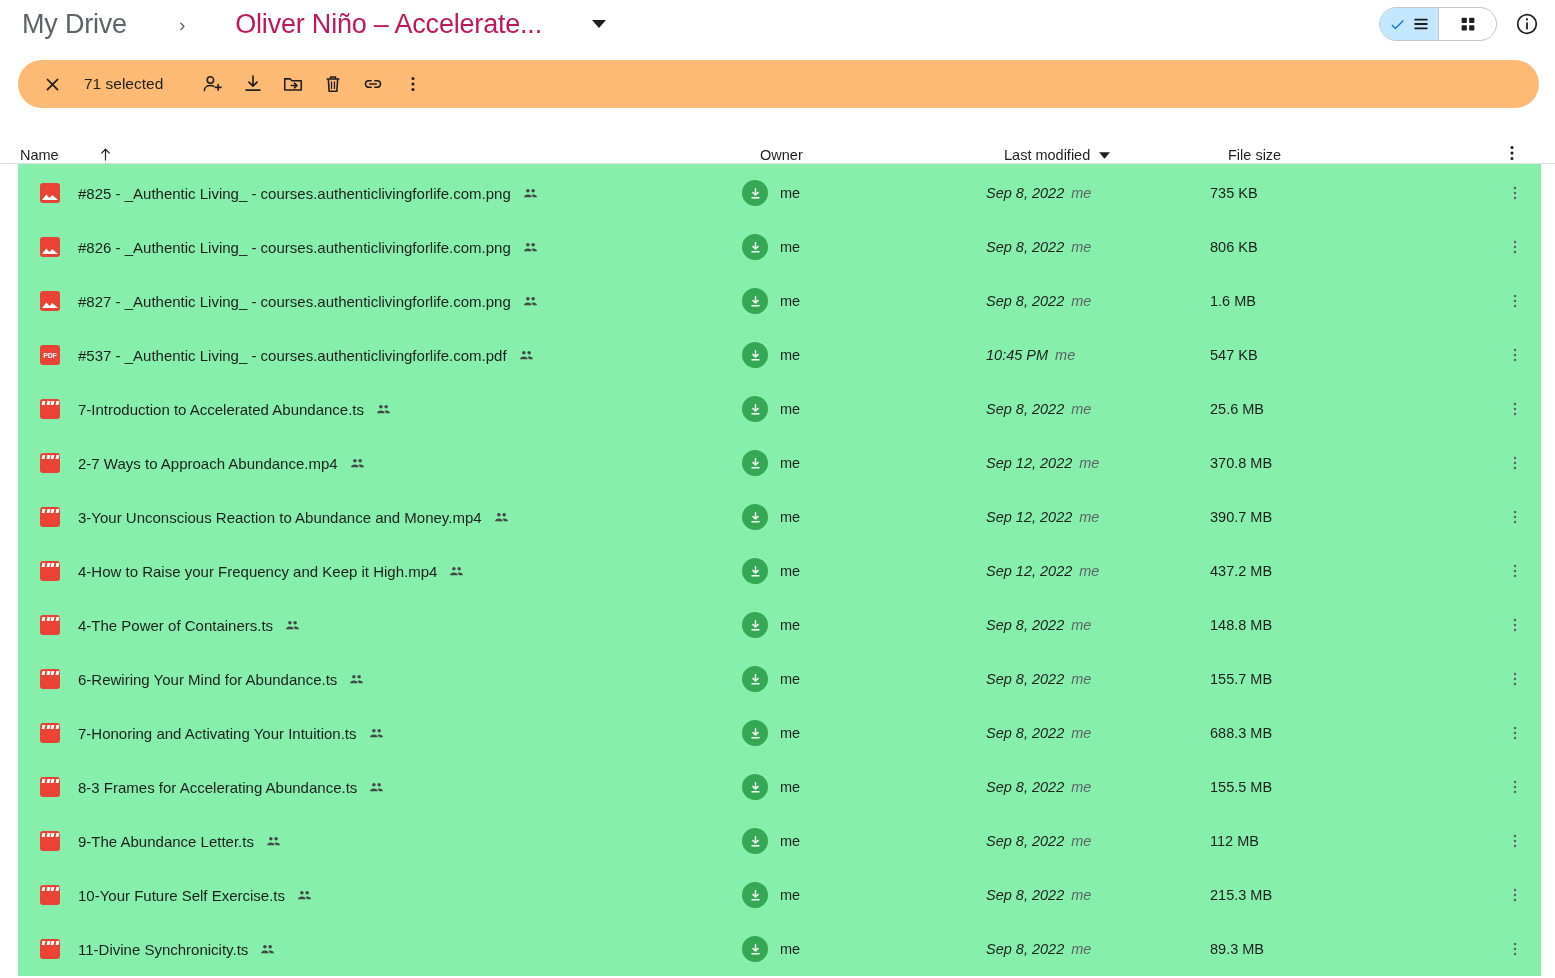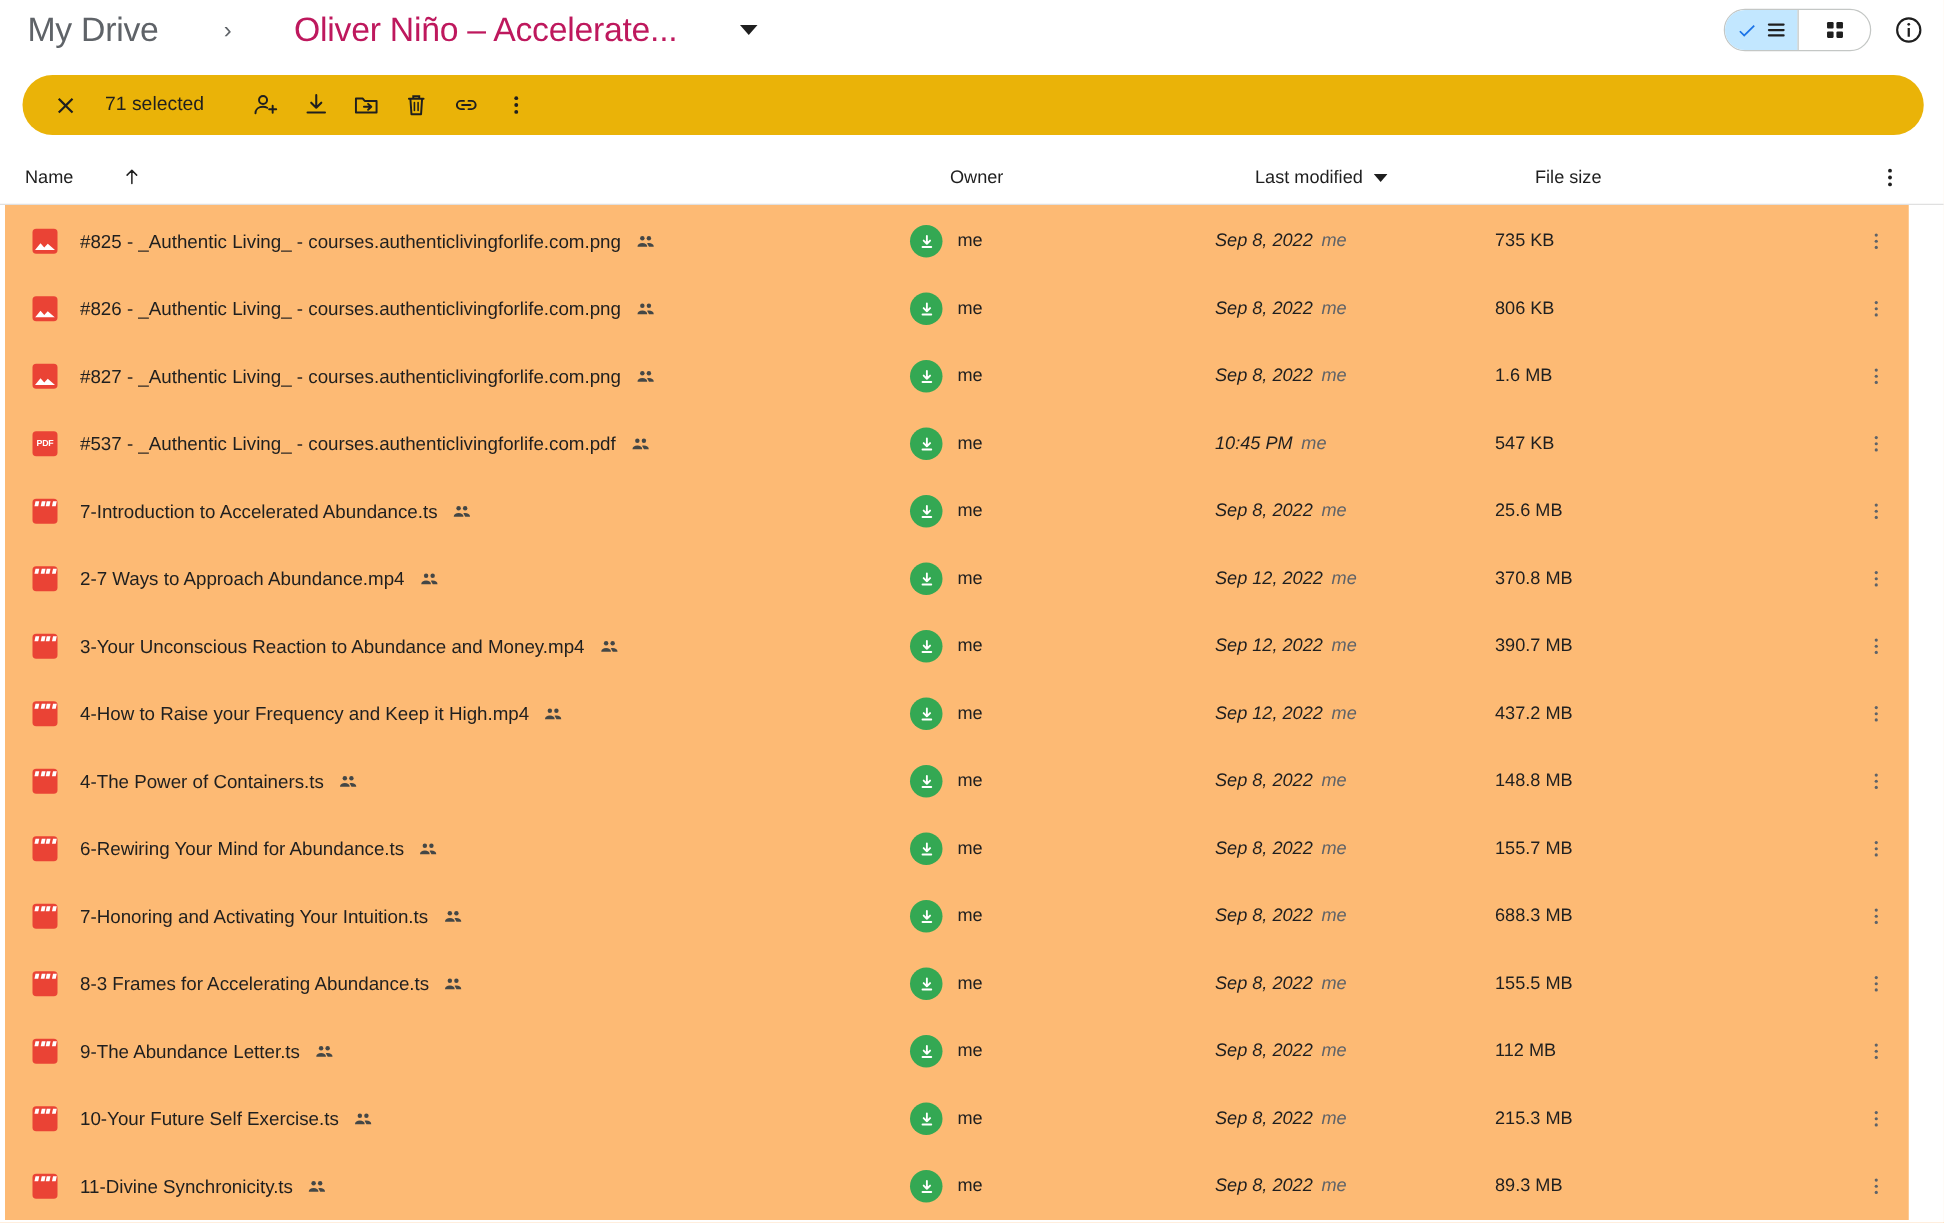--- a/index.html
+++ b/index.html
@@ -72,21 +72,21 @@
   .info-btn {
     width: 28px; height: 28px;
     display: flex; align-items: center; justify-content: center;
     cursor: pointer;
   }
 
   
   .seltoolbar {
     margin: 12px 16px 0 18px;
     height: 48px;
-    background: #eab308;
+    background: #fdba74;
     border-radius: 24px;
     display: flex;
     align-items: center;
     padding: 0 6px 0 14px;
   }
   .tb-icon {
     width: 40px; height: 40px;
     display: flex; align-items: center; justify-content: center;
     border-radius: 50%;
     cursor: pointer;
@@ -95,41 +95,41 @@
   .tb-count {
     font-size: 15.5px;
     color: #1f1f1f;
     margin: 0 30px 0 12px;
     white-space: nowrap;
   }
 
   
   .colhead {
     display: flex;
-    align-items: center;
+    align-items: flex-end;
     height: 44px;
     padding: 0 17px 0 18px;
     margin-top: 12px;
     font-size: 14.5px;
     color: #1f1f1f;
     border-bottom: 1px solid #e0e0e0;
   }
   .ch-name { width: 742px; display: flex; align-items: center; gap: 0; }
   .ch-name .lbl { margin-left: 2px; }
   .ch-sort-asc { margin-left: 38px; display: flex; align-items: center; }
   .ch-owner { width: 244px; }
   .ch-mod   { width: 224px; display: flex; align-items: center; gap: 9px; }
   .ch-size  { width: 240px; }
   .ch-more  { margin-left: auto; width: 52px; display: flex; justify-content: center; }
 
   
   .filelist {
-    margin-left: 4px;
+    margin-left: 18px;
     width: 1523px;
-    background: #fdba74;
+    background: #86efac;
     padding-top: 2px;
   }
   .row {
     display: flex;
     align-items: center;
     height: 54px;
     cursor: pointer;
   }
   .c-name {
     width: 724px;

